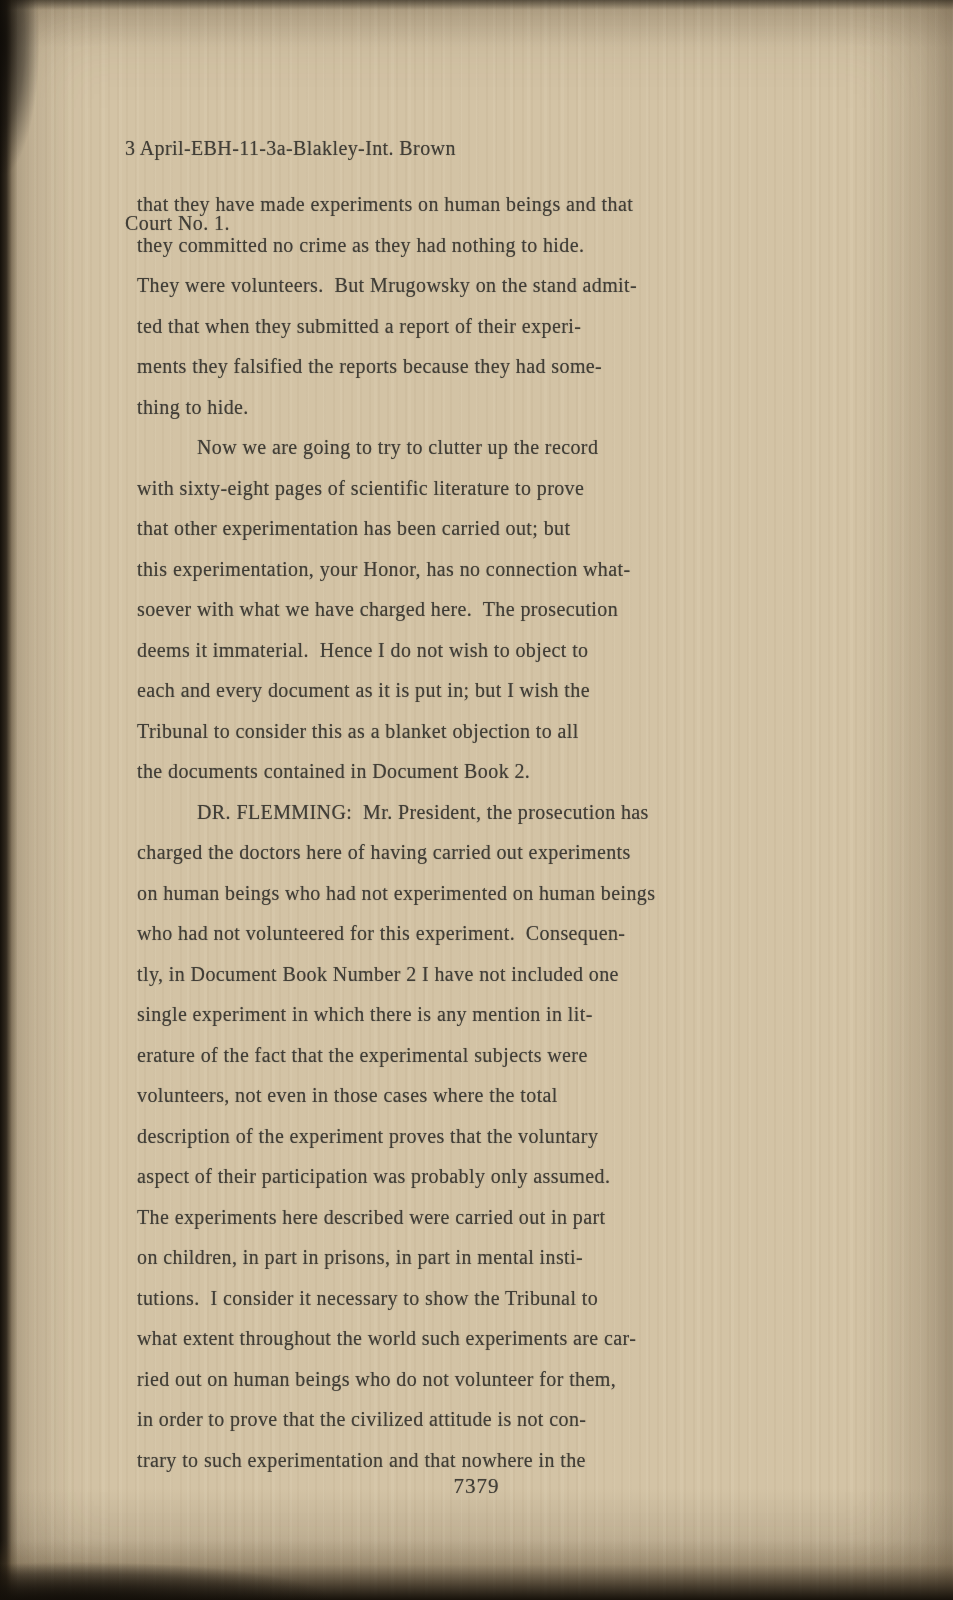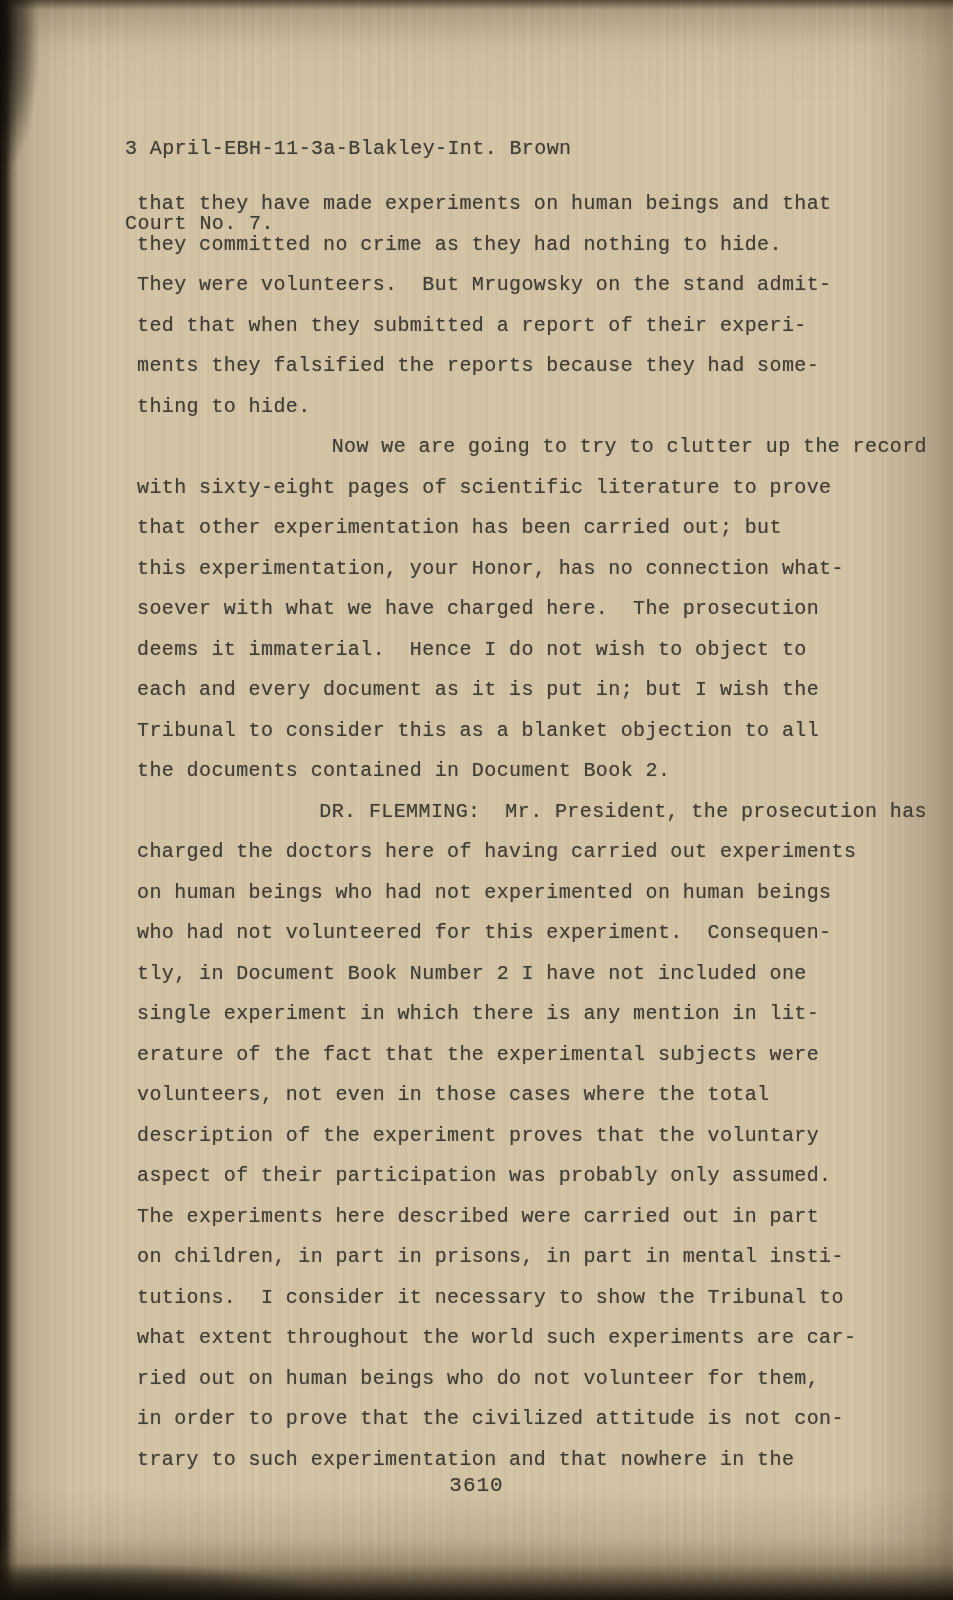--- a/index.html
+++ b/index.html
@@ -20,21 +20,21 @@
       repeating-linear-gradient(90deg,
         rgba(255, 246, 224, 0.07) 0px, rgba(255, 246, 224, 0.07) 3px,
         rgba(0,0,0,0) 3px, rgba(0,0,0,0) 17px),
       linear-gradient(90deg,
         rgba(62, 48, 30, 0.25) 0%, rgba(62,48,30,0.06) 3%,
         rgba(0,0,0,0) 8%, rgba(0,0,0,0) 90%,
         rgba(62,48,30,0.10) 97%, rgba(62,48,30,0.22) 100%),
       linear-gradient(180deg,
         rgba(70, 55, 35, 0.18) 0%, rgba(0,0,0,0) 3%,
         rgba(0,0,0,0) 93%, rgba(55, 42, 26, 0.25) 100%);
-    font-family: Liberation Mono, monospace;
+    font-family: Liberation Serif, serif;
   }
   .vignette {
     position: absolute;
     inset: 0;
     box-shadow: inset 0 0 90px rgba(74, 58, 36, 0.35);
     pointer-events: none;
   }
   .edge-left {
     position: absolute;
     left: 0; top: 0;
@@ -84,43 +84,43 @@
   .body-block {
     position: absolute;
     left: 137px;
     top: 184px;
     width: 790px;
     font-size: 20px;
     line-height: 40.5px;
     letter-spacing: 0.4px;
   }
   .tline { height: 40.5px; }
-  .tline.indent { padding-left: 60px; text-align: right; }
+  .tline.indent { padding-left: 60px; }
   .page-number {
     position: absolute;
     left: 0;
     top: 1474px;
     width: 953px;
     text-align: center;
     font-size: 21px;
     letter-spacing: 1px;
   }
 </style>
 </head>
 <body>
 
 <div class="scan">
 
   <div class="header-block typewritten">
     <div>3 April-EBH-11-3a-Blakley-Int. Brown</div>
-    <div>Court No. 7.</div>
+    <div>Court No. 1.</div>
   </div>
 
   <div class="body-block typewritten"><div class="tline">that they have made experiments on human beings and that</div><div class="tline">they committed no crime as they had nothing to hide.</div><div class="tline">They were volunteers.  But Mrugowsky on the stand admit-</div><div class="tline">ted that when they submitted a report of their experi-</div><div class="tline">ments they falsified the reports because they had some-</div><div class="tline">thing to hide.</div><div class="tline indent">Now we are going to try to clutter up the record</div><div class="tline">with sixty-eight pages of scientific literature to prove</div><div class="tline">that other experimentation has been carried out; but</div><div class="tline">this experimentation, your Honor, has no connection what-</div><div class="tline">soever with what we have charged here.  The prosecution</div><div class="tline">deems it immaterial.  Hence I do not wish to object to</div><div class="tline">each and every document as it is put in; but I wish the</div><div class="tline">Tribunal to consider this as a blanket objection to all</div><div class="tline">the documents contained in Document Book 2.</div><div class="tline indent">DR. FLEMMING:  Mr. President, the prosecution has</div><div class="tline">charged the doctors here of having carried out experiments</div><div class="tline">on human beings who had not experimented on human beings</div><div class="tline">who had not volunteered for this experiment.  Consequen-</div><div class="tline">tly, in Document Book Number 2 I have not included one</div><div class="tline">single experiment in which there is any mention in lit-</div><div class="tline">erature of the fact that the experimental subjects were</div><div class="tline">volunteers, not even in those cases where the total</div><div class="tline">description of the experiment proves that the voluntary</div><div class="tline">aspect of their participation was probably only assumed.</div><div class="tline">The experiments here described were carried out in part</div><div class="tline">on children, in part in prisons, in part in mental insti-</div><div class="tline">tutions.  I consider it necessary to show the Tribunal to</div><div class="tline">what extent throughout the world such experiments are car-</div><div class="tline">ried out on human beings who do not volunteer for them,</div><div class="tline">in order to prove that the civilized attitude is not con-</div><div class="tline">trary to such experimentation and that nowhere in the</div></div>
 
-  <div class="page-number typewritten">3610</div>
+  <div class="page-number typewritten">7379</div>
 
   <div class="vignette"></div>
   <div class="edge-top"></div>
   <div class="edge-left"></div>
   <div class="corner-tl"></div>
   <div class="edge-bottom"></div>
 </div>
 
 </body></html>

